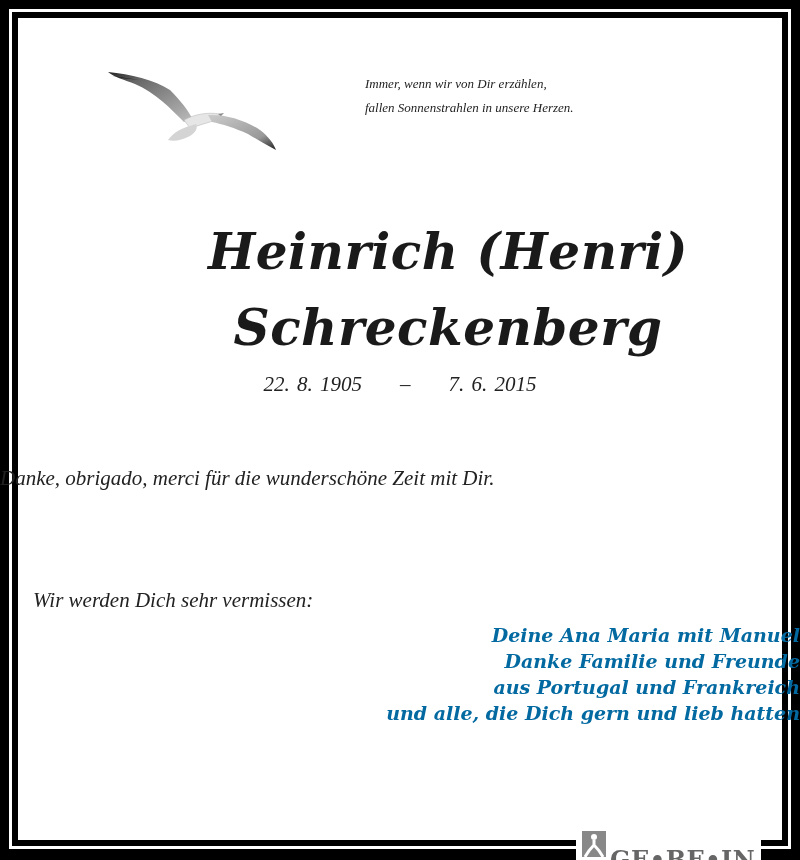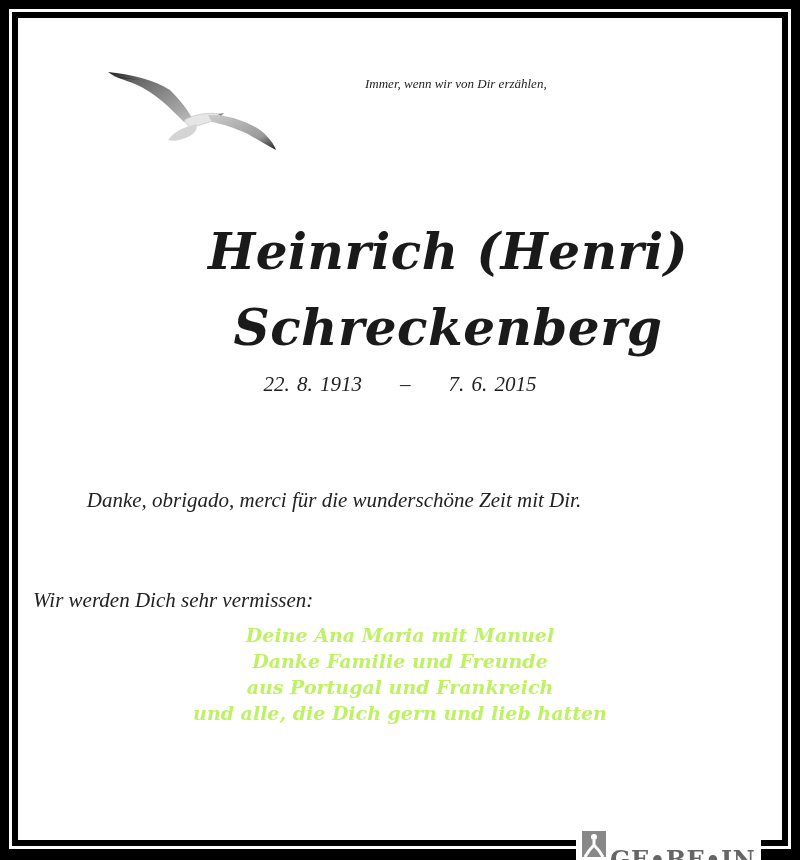--- a/index.html
+++ b/index.html
@@ -11,23 +11,23 @@
   .quote { position: absolute; left: 365px; top: 72px; width: 390px; font-family: "Liberation Serif", serif; font-style: italic; font-size: 13px; line-height: 24px; color: #222; }
   .bird { position: absolute; left: 100px; top: 62px; width: 185px; height: 100px; }
 
   .name { position: absolute; left: 0; width: 800px; text-align: center; font-family: "DejaVu Serif", serif; font-style: italic; font-weight: bold; font-size: 50px; color: #1a1a1a; letter-spacing: 0.5px; padding-left: 48px; }
   .name1 { top: 222px; }
   .name2 { top: 298px; }
   .dates { position: absolute; top: 372px; left: 0; width: 800px; text-align: center; font-family: "Liberation Serif", serif; font-style: italic; font-size: 21px; color: #222; word-spacing: 2px; }
   .dates span { display: inline-block; }
   .dash { margin: 0 38px; }
 
-  .thanks { position: absolute; top: 488px; left: 0; width: 668px; text-align: center; font-family: "Liberation Serif", serif; font-style: italic; font-size: 21px; color: #222; }
+  .thanks { position: absolute; top: 466px; left: 0; width: 668px; font-family: "Liberation Serif", serif; font-style: italic; font-size: 21px; color: #222; }
   .miss { position: absolute; top: 588px; left: 8px; width: 800px; font-family: "Liberation Serif", serif; font-style: italic; font-size: 21px; color: #222; padding-left: 25px; }
-  .signers { position: absolute; top: 622px; left: 0; width: 800px; text-align: center; font-family: "DejaVu Serif", serif; font-style: italic; font-weight: bold; font-size: 19px; line-height: 26px; color: #bef264; }
+  .signers { position: absolute; top: 622px; left: 0; width: 800px; text-align: right; font-family: "DejaVu Serif", serif; font-style: italic; font-weight: bold; font-size: 19px; line-height: 26px; color: #0369a1; }
   .signers div { margin: 0; }
 
   .logo { position: absolute; left: 576px; top: 828px; height: 32px; background: #fff; padding: 0 6px; display: flex; align-items: center; }
   .logo-mark { width: 24px; height: 26px; margin-right: 4px; }
   .logo-text { font-family: "DejaVu Serif", serif; font-weight: bold; font-size: 24px; color: #666; letter-spacing: 0.5px; margin-top: 31px; }
 </style>
 </head>
 <body>
 
 <div class="outer-frame"></div>
@@ -51,27 +51,28 @@
   <path d="M8,10 C30,12 55,18 70,28 C80,38 88,48 92,56 L84,60 C72,48 55,30 35,22 C25,18 14,15 8,10 Z" fill="url(#wingL)"></path>
   <path d="M12,14 L40,18 L22,16 Z" fill="#111"></path>
   <path d="M84,58 C95,52 108,50 120,52 L118,58 C108,60 98,64 90,66 Z" fill="#e6e6e6" stroke="#bbb" stroke-width="0.6"></path>
   <path d="M108,53 C125,52 145,58 160,68 C168,74 174,82 176,88 C168,84 158,78 148,72 C135,66 122,62 112,60 Z" fill="url(#wingR)"></path>
   <path d="M90,64 C82,66 74,70 68,78 C74,80 82,78 90,74 C96,70 98,66 96,62 Z" fill="#d4d4d4"></path>
   <path d="M118,52 L124,51 L121,54 Z" fill="#888"></path>
 </svg>
 
 <div class="quote">
   <div>Immer, wenn wir von Dir erzählen,</div>
+  <div>fallen Sonnenstrahlen in unsere Herzen.</div>
 </div>
 
 <div class="name name1">Heinrich (Henri)</div>
 <div class="name name2">Schreckenberg</div>
 
 <div class="dates">
-  <span>22. 8. 1913</span><span class="dash">–</span><span>7. 6. 2015</span>
+  <span>22. 8. 1905</span><span class="dash">–</span><span>7. 6. 2015</span>
 </div>
 
 <div class="thanks">Danke, obrigado, merci für die wunderschöne Zeit mit Dir.</div>
 
 <div class="miss">Wir werden Dich sehr vermissen:</div>
 
 <div class="signers">
   <div>Deine Ana Maria mit Manuel</div>
   <div>Danke Familie und Freunde</div>
   <div>aus Portugal und Frankreich</div>

